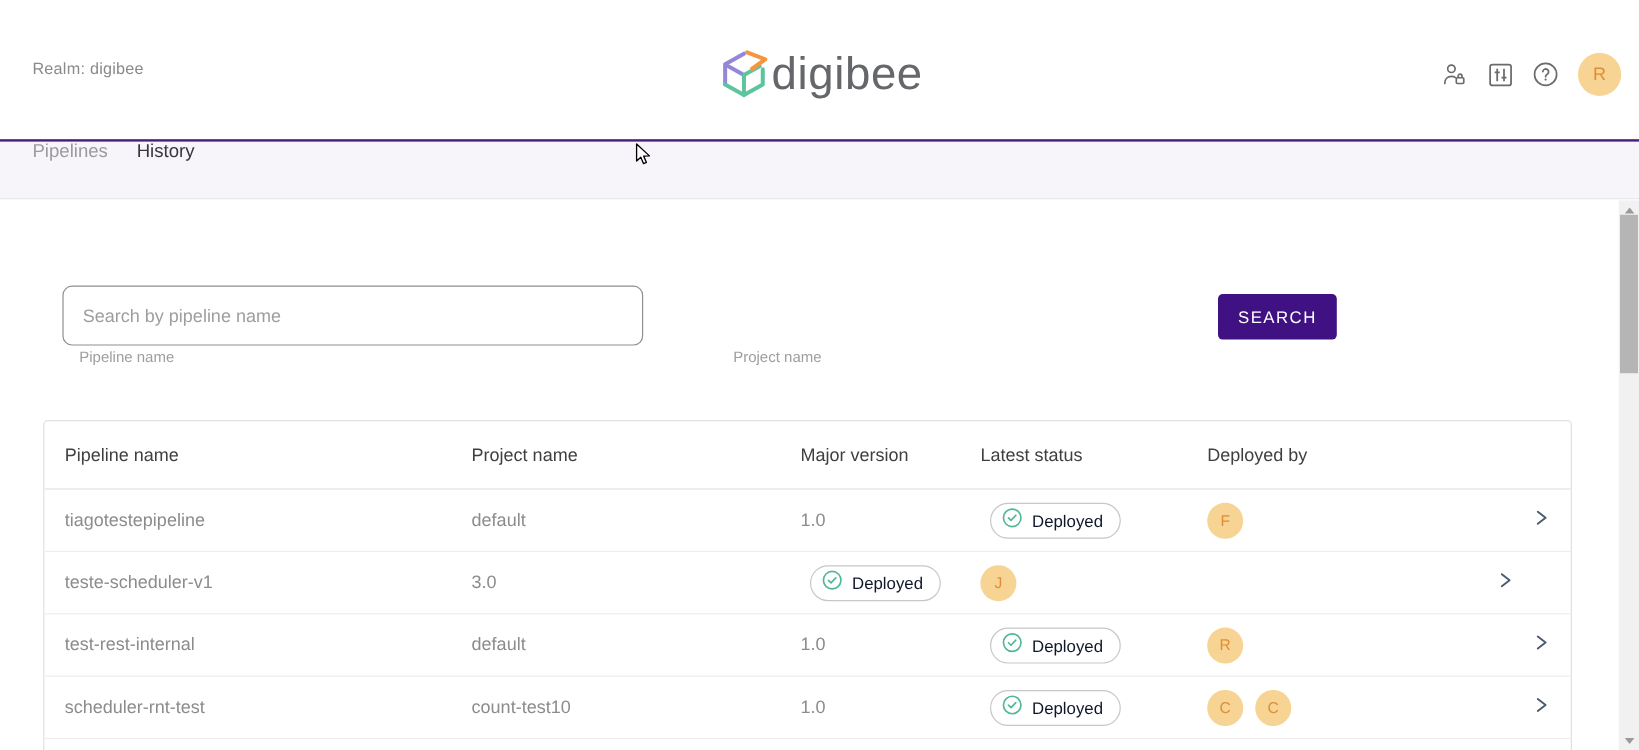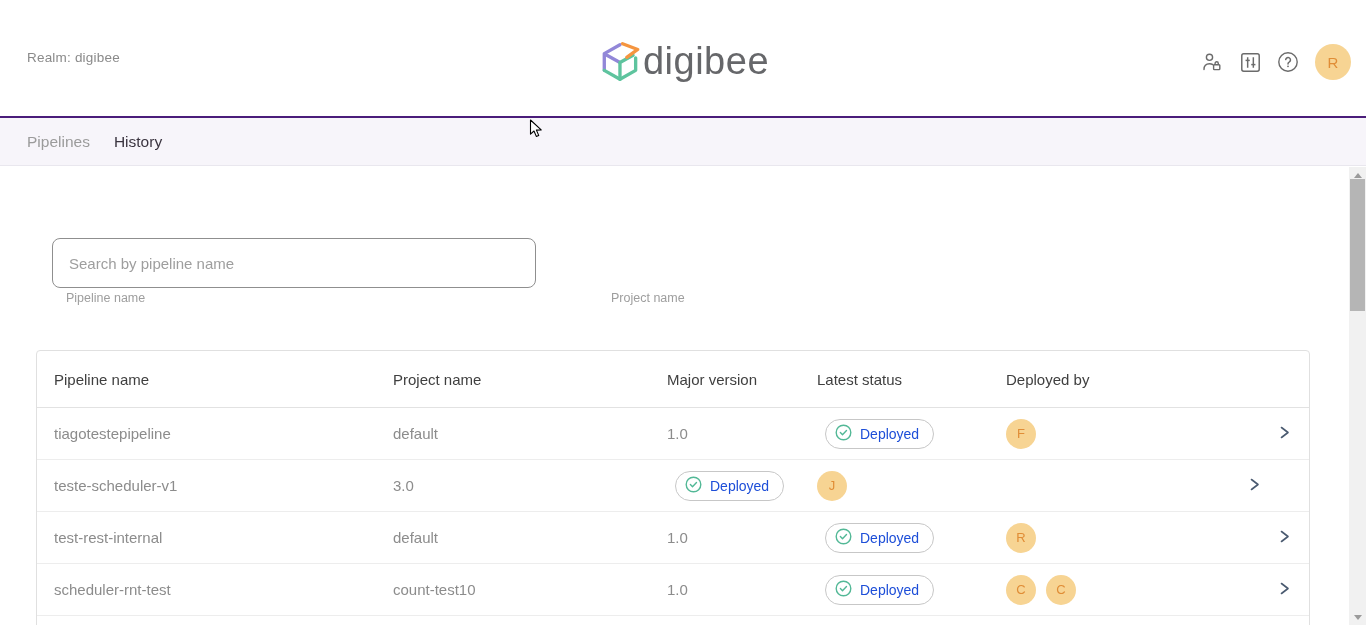--- a/index.html
+++ b/index.html
@@ -15,21 +15,21 @@
   .nav { position:absolute; top:91px; left:0; width:100%; display:flex; justify-content:center; gap:52px; font-size:17px; }
   .nav-item { color:#c1c1c1; cursor:pointer; }
   .nav-item.active { color:#3c1356; font-weight:700; }
   .header-icons { position:absolute; right:15px; top:24px; height:36px; display:flex; align-items:center; gap:16px; }
   .hicon { width:22px; height:22px; display:flex; align-items:center; justify-content:center; cursor:pointer; }
   .avatar { width:36px; height:36px; border-radius:50%; background:#f7d493; color:#e08d36; display:flex; align-items:center; justify-content:center; font-size:15px; font-weight:500; cursor:pointer; }
 
   
   .subnav { position:absolute; top:116px; left:0; width:100%; height:50px; background:#f7f5fa;
             border-top:2px solid #4a1d7a; border-bottom:1px solid #e9e7ee;
-            display:flex; align-items:center; gap:24px; padding-left:27px; font-size:15.5px; }
+            display:flex; align-items:flex-start; gap:24px; padding-left:27px; font-size:15.5px; }
   .subnav-item { color:#9b9b9b; cursor:pointer; }
   .subnav-item.active { color:#3b3540; font-weight:500; }
 
   
   .search-input { position:absolute; left:52px; top:238px; width:484px; height:50px;
                   border:1px solid #8f8f8f; border-radius:8px; padding:0 16px; font-size:15px; color:#444;
                   font-family:"Liberation Sans", sans-serif; outline:none; background:#fff; }
   .search-input::placeholder { color:#9e9e9e; }
   .helper { position:absolute; font-size:12.5px; color:#9e9e9e; }
   .helper-pipeline { left:66px; top:291px; }
@@ -45,21 +45,21 @@
 
   
   .table-card { position:absolute; left:36px; top:350px; width:1274px; height:290px;
                 border:1px solid #e0e0e0; border-radius:4px 4px 0 0; background:#fff; overflow:hidden; }
   .thead, .trow { display:grid; grid-template-columns:339px 274px 150px 189px 1fr 30px;
                   align-items:center; padding:0 17px; }
   .thead { height:57px; border-bottom:1px solid #e2e2e2; color:#3f3f3f; font-weight:500; font-size:15px; }
   .trow { height:52px; border-bottom:1px solid #ededed; color:#8c8c8c; font-size:15px; cursor:pointer; }
   .badge { display:inline-flex; align-items:center; gap:8px; height:30px; padding:0 14px 0 9px;
            border:1px solid #c7c7c7; border-radius:16px; background:#fff; width:fit-content; margin-left:8px; }
-  .badge-label { color:#1d4ed8; font-size:14px; }
+  .badge-label { color:#0f172a; font-size:14px; }
   .c-deployers { display:flex; gap:10px; }
   .avatar-sm { width:30px; height:30px; font-size:13px; cursor:default; }
   .c-chevron { display:flex; justify-content:flex-end; }
 
   
   .scrollbar { position:absolute; top:167px; right:0; width:17px; height:458px; background:#f1f1f1; }
   .sb-arrow { position:absolute; left:0; width:17px; height:16px; display:flex; align-items:center; justify-content:center; }
   .sb-up { top:0; } .sb-down { bottom:0; }
   .tri-up { width:0; height:0; border-left:4px solid transparent; border-right:4px solid transparent; border-bottom:5px solid #9b9b9b; }
   .tri-down { width:0; height:0; border-left:4px solid transparent; border-right:4px solid transparent; border-top:5px solid #9b9b9b; }
@@ -121,20 +121,21 @@
   <div class="subnav">
     <span class="subnav-item">Pipelines</span>
     <span class="subnav-item active">History</span>
   </div>
 
   <input class="search-input" type="text" placeholder="Search by pipeline name" style="">
   <div class="helper helper-pipeline">Pipeline name</div>
 
   <div class="helper helper-project">Project name</div>
 
+  <button class="search-btn">SEARCH</button>
 
   <div class="table-card">
     <div class="thead">
       <div>Pipeline name</div>
       <div>Project name</div>
       <div>Major version</div>
       <div>Latest status</div>
       <div>Deployed by</div>
       <div></div>
     </div>

